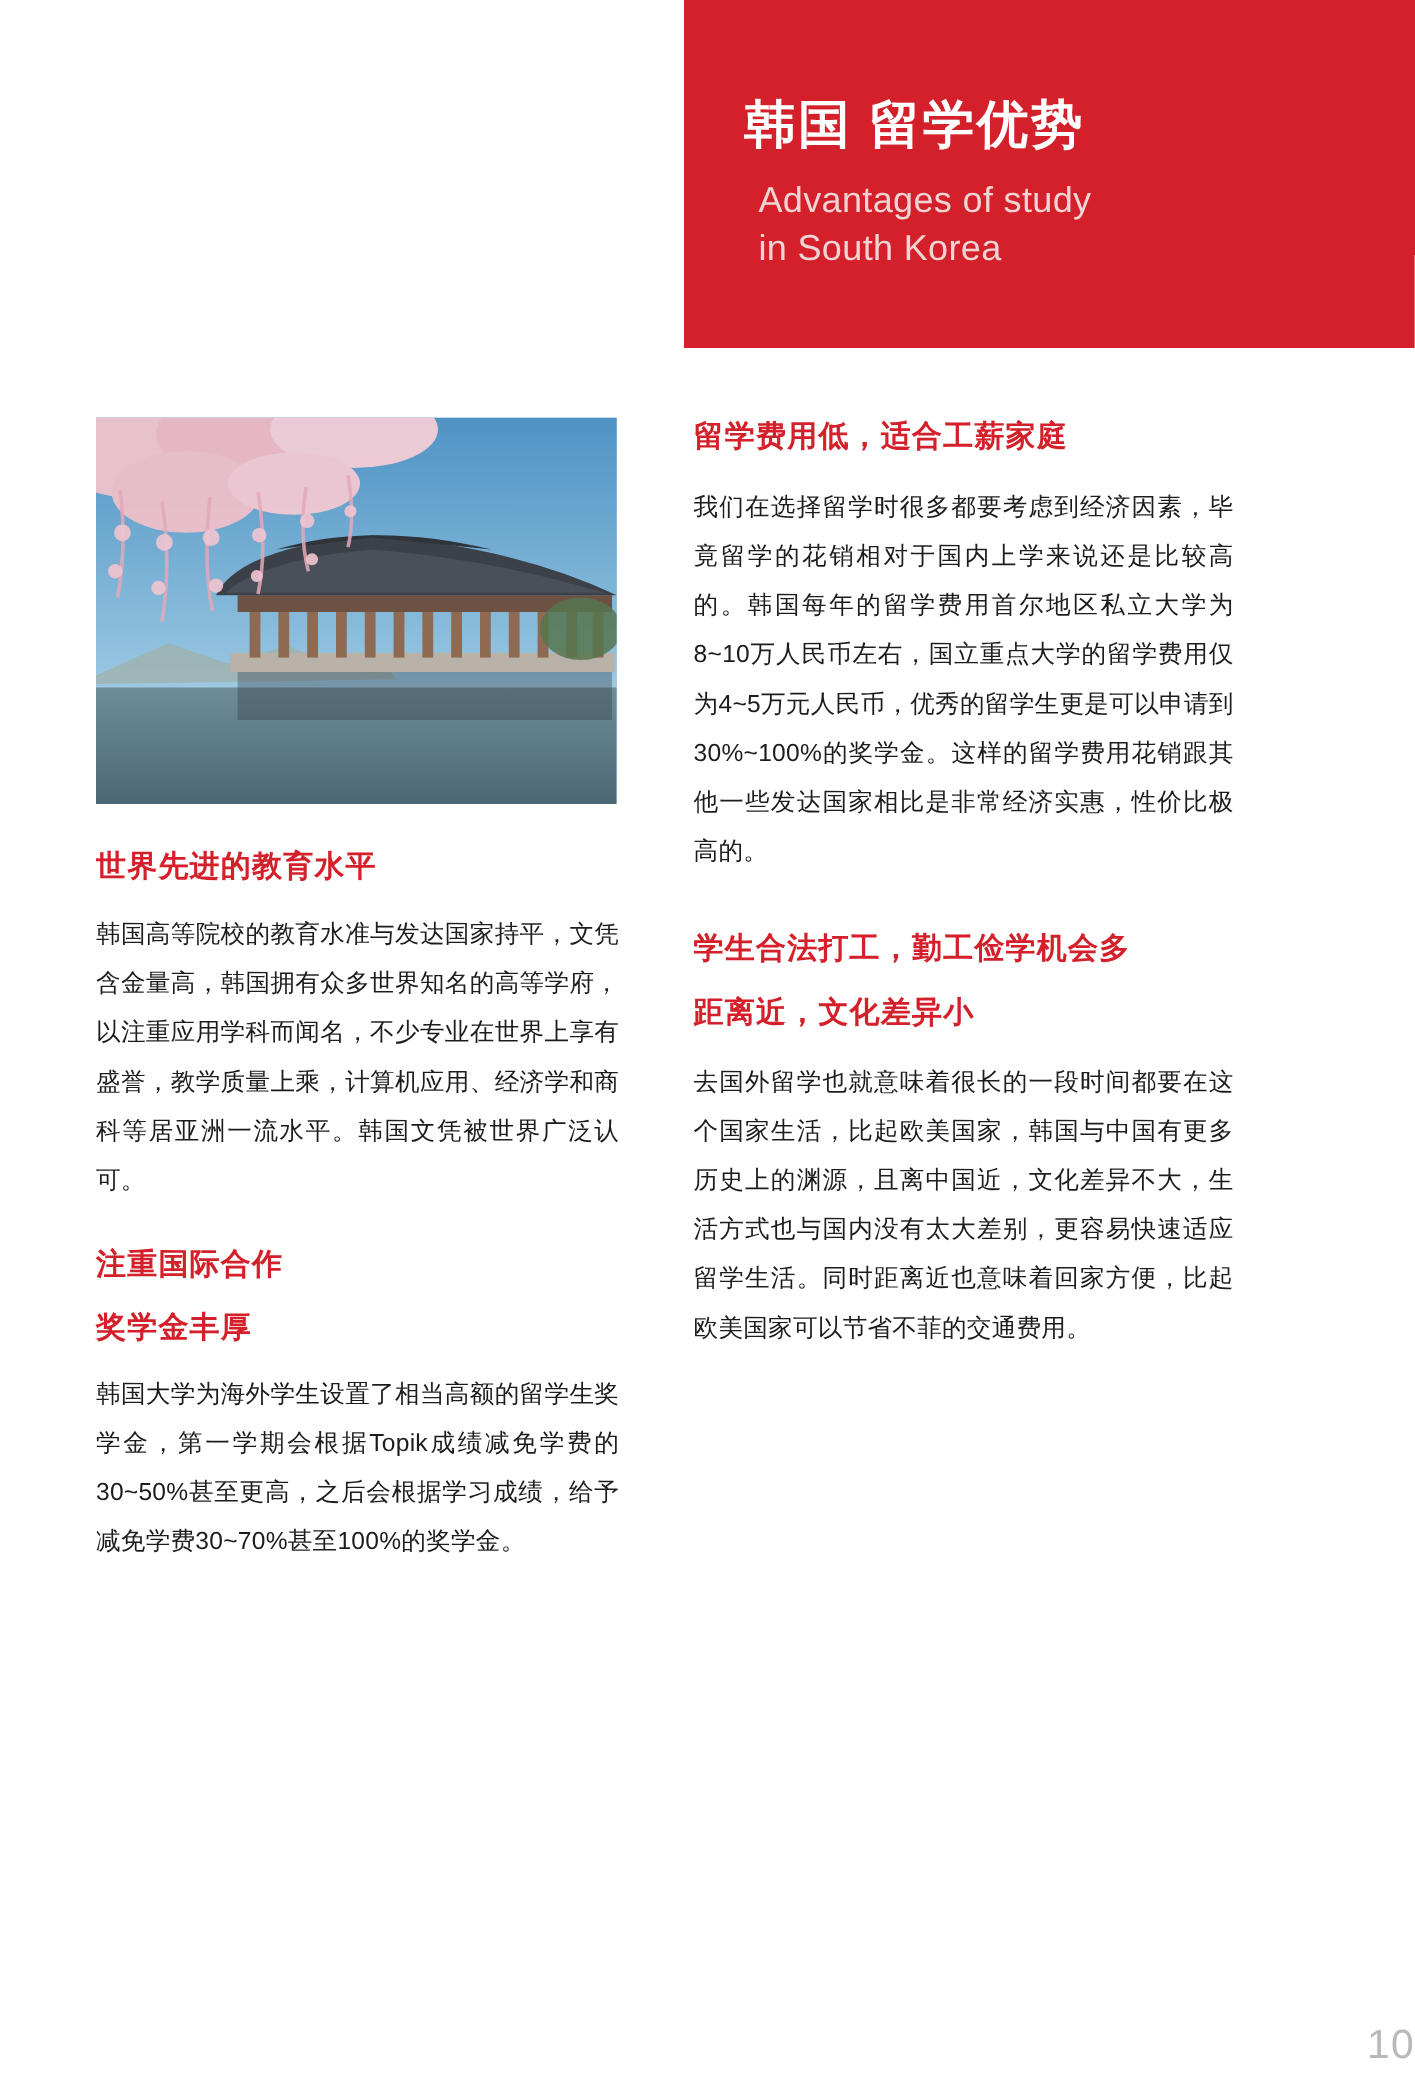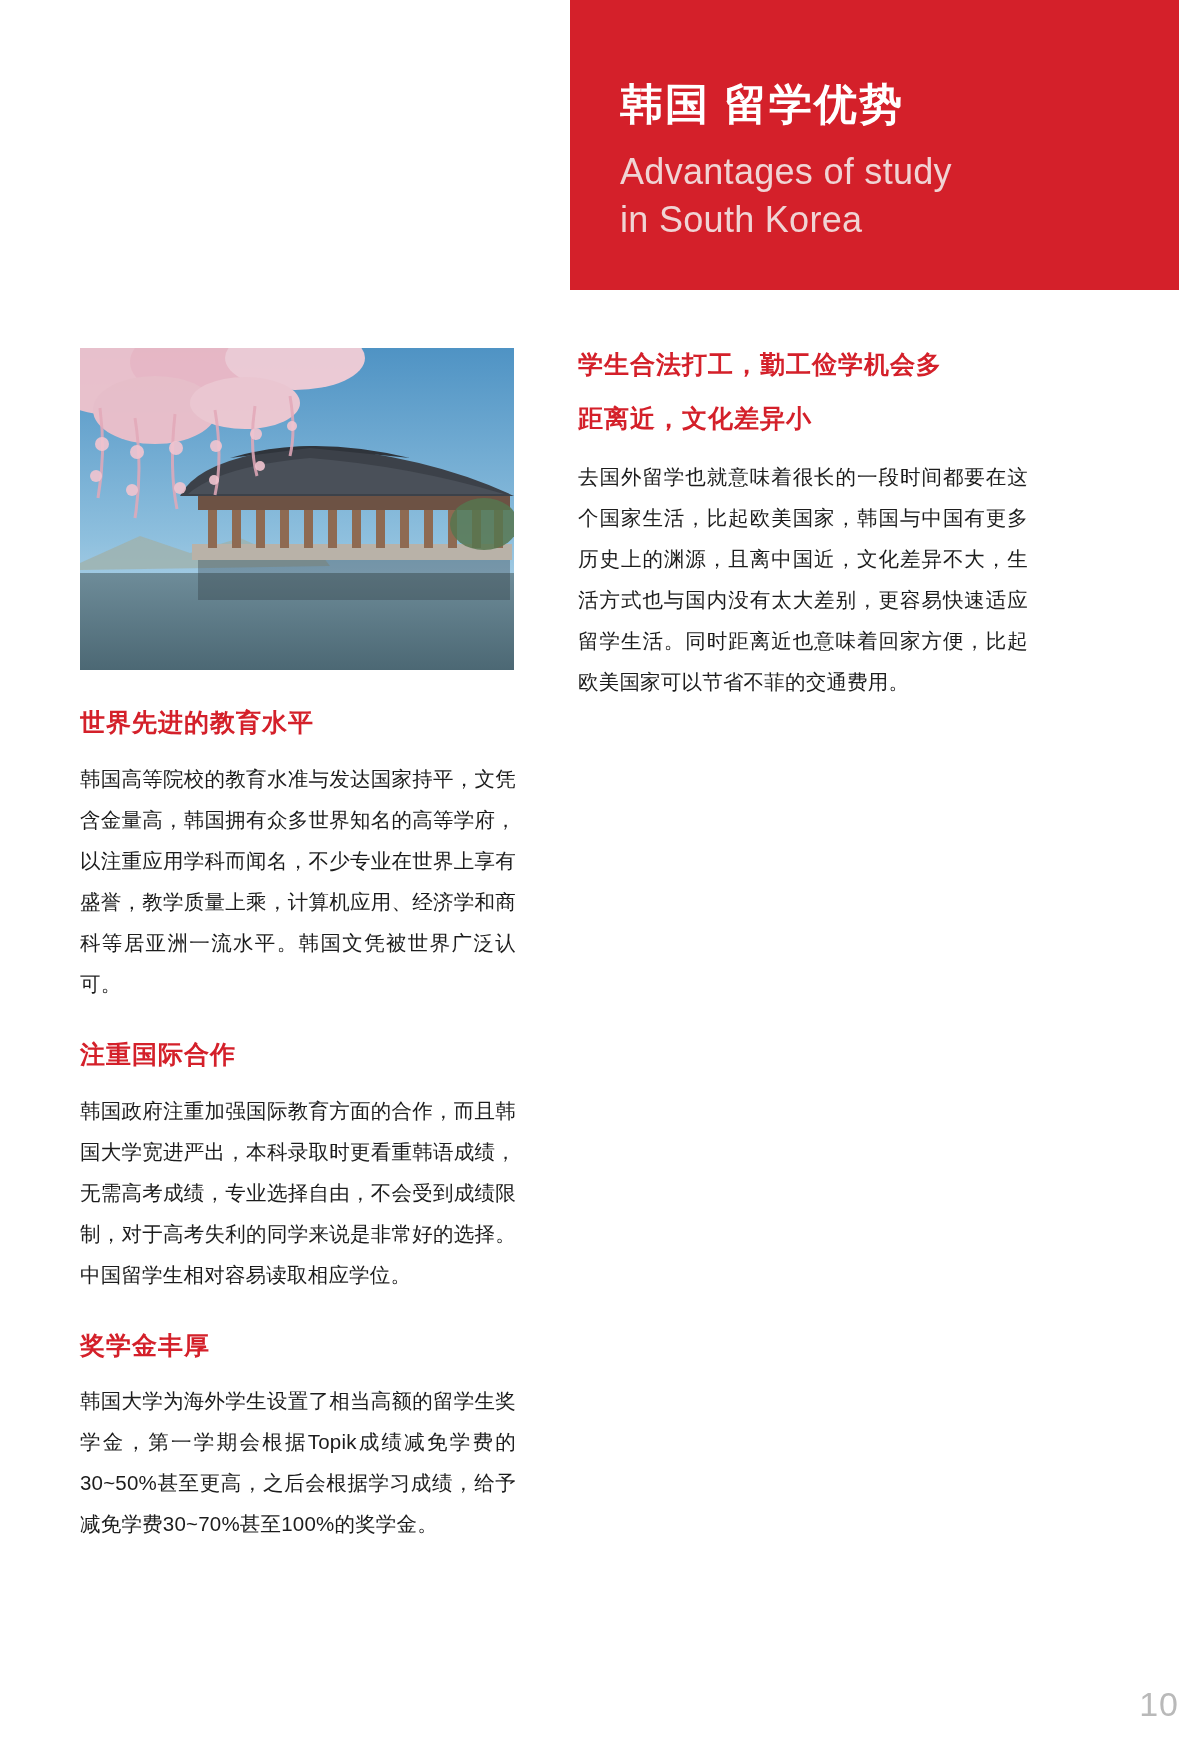--- a/index.html
+++ b/index.html
@@ -29,24 +29,24 @@
   .header-title-cn {
     color: #ffffff;
     font-size: 43px;
     font-weight: bold;
     letter-spacing: 2px;
     line-height: 1.25;
     margin: 0 0 16px 0;
   }
   .header-title-en {
     color: #f0d4d4;
-    font-size: 36px;
+    font-size: 30px;
     font-weight: normal;
     line-height: 1.35;
-    margin: 0;
+    margin: 12px;
     letter-spacing: 0.3px;
   }
   .header-title-en .line {
     display: block;
   }
 
   
   .photo {
     position: absolute;
     left: 80px;
@@ -198,32 +198,37 @@
 
 <div class="col-left">
 
   <div class="block">
     <h2 class="sec-title">世界先进的教育水平</h2>
     <p class="sec-body">韩国高等院校的教育水准与发达国家持平，文凭含金量高，韩国拥有众多世界知名的高等学府，以注重应用学科而闻名，不少专业在世界上享有盛誉，教学质量上乘，计算机应用、经济学和商科等居亚洲一流水平。韩国文凭被世界广泛认可。</p>
   </div>
 
   <div class="block">
     <h2 class="sec-title">注重国际合作</h2>
-    <p class="sec-body">韩国政府注重加强国际教育方面的合作，而且韩国大学宽进严出，本科录取时更看重韩语成绩，无需高考成绩，专业选择自由，不会受到成绩限制，对于高考失利的同学来说是非常好的选择。中国留学生相对容易读取相应学位。</p>
   </div>
 
   <div class="block">
     <h2 class="sec-title">奖学金丰厚</h2>
     <p class="sec-body">韩国大学为海外学生设置了相当高额的留学生奖学金，第一学期会根据Topik成绩减免学费的30~50%甚至更高，之后会根据学习成绩，给予减免学费30~70%甚至100%的奖学金。</p>
   </div>
 
 </div>
 
 <div class="col-right">
 
+  <div class="block block-right">
+    <h2 class="sec-title">
+      <span class="tline">留学费用低，适合工薪家庭</span>
+    </h2>
+    <p class="sec-body">我们在选择留学时很多都要考虑到经济因素，毕竟留学的花销相对于国内上学来说还是比较高的。韩国每年的留学费用首尔地区私立大学为8~10万人民币左右，国立重点大学的留学费用仅为4~5万元人民币，优秀的留学生更是可以申请到30%~100%的奖学金。这样的留学费用花销跟其他一些发达国家相比是非常经济实惠，性价比极高的。</p>
+  </div>
 
   <div class="block block-right">
     <h2 class="sec-title">
       <span class="tline">学生合法打工，勤工俭学机会多</span>
     </h2>
   </div>
 
   <div class="block block-right">
     <h2 class="sec-title">
       <span class="tline">距离近，文化差异小</span>

